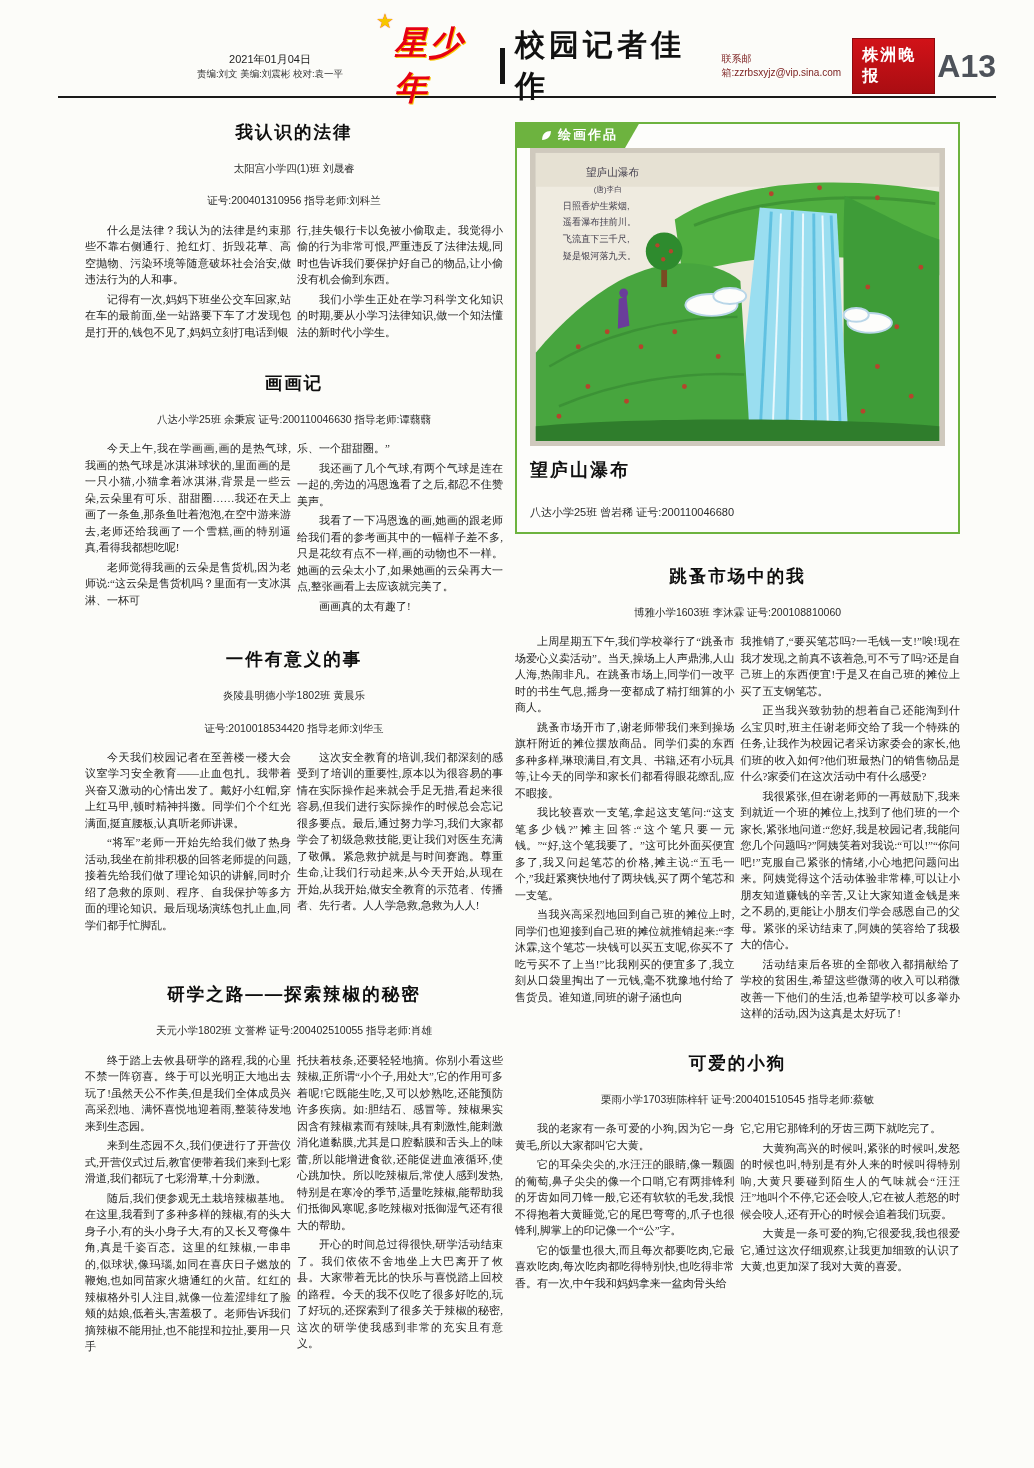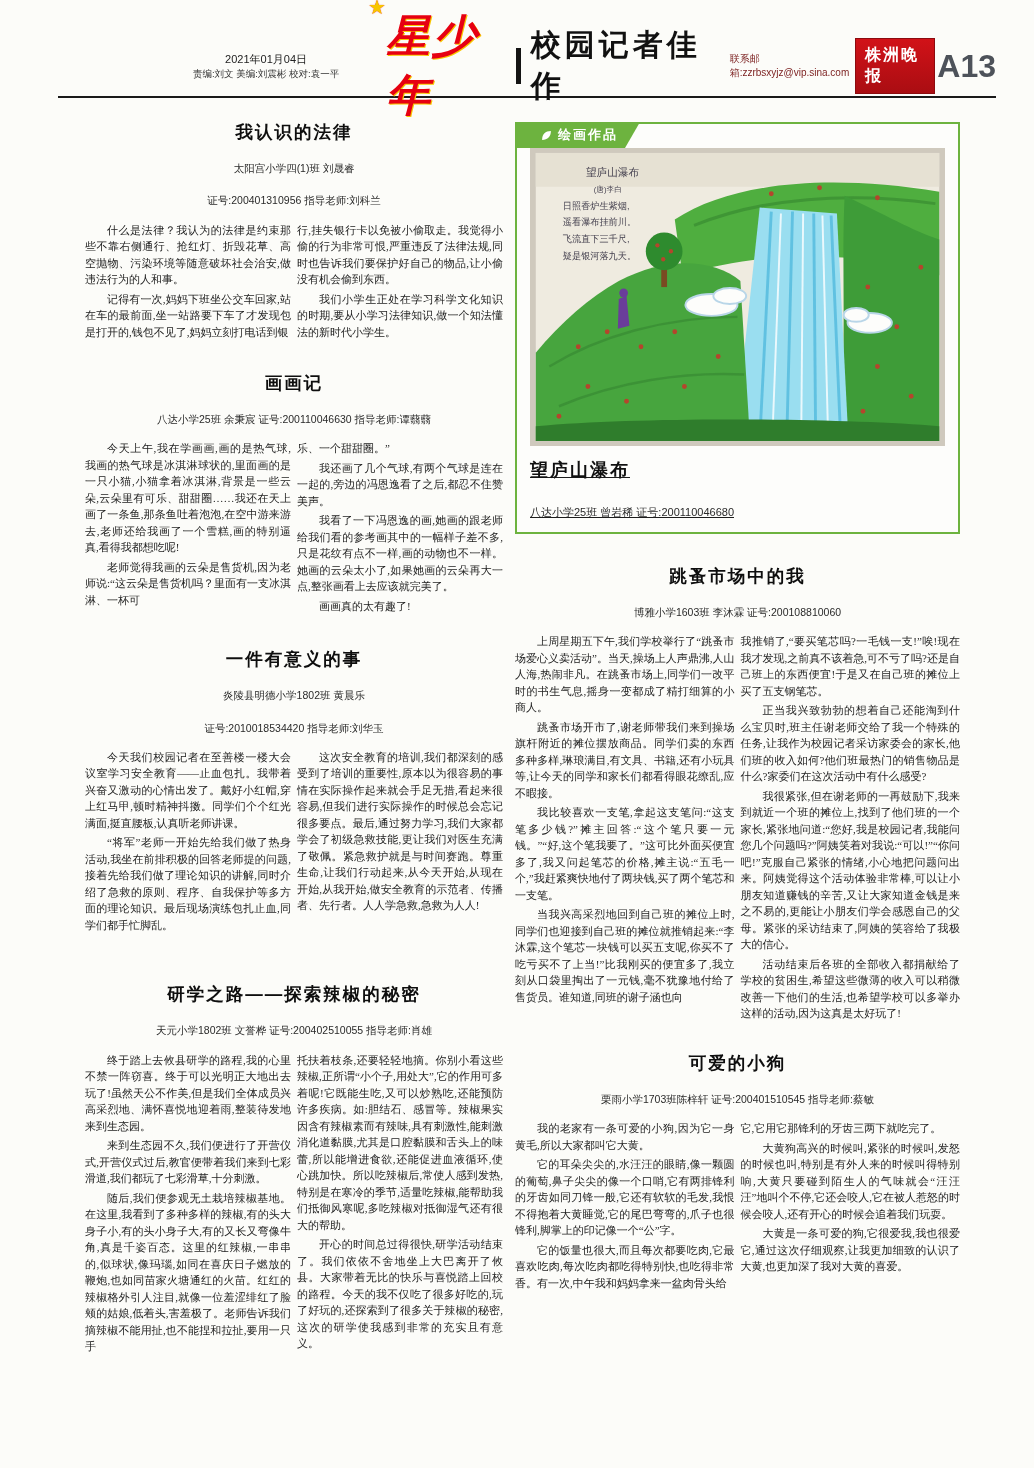--- a/index.html
+++ b/index.html
@@ -11,21 +11,21 @@
   
   .header{
     position:absolute;left:58px;right:38px;top:36px;height:60px;
     border-bottom:2px solid #1a1a1a;display:flex;align-items:center;
   }
   .pub-info{margin-left:118px;width:215px;text-align:center;line-height:1.5;}
   .pub-date{font-size:11px;color:#222;}
   .pub-editors{font-size:9.5px;color:#333;}
   .logo{position:relative;margin-left:16px;padding-left:14px;}
   .logo-text{
-    font-size:44px;font-weight:bold;font-style:italic;color:#e60012;
+    font-size:33px;font-weight:bold;font-style:italic;color:#e60012;
     letter-spacing:2px;text-shadow:1px 1px 0 #f7c600;
   }
   .logo .star{
     position:absolute;left:-4px;top:-12px;color:#f7c600;font-size:20px;
     font-style:normal;text-shadow:0 0 1px #e60012;
   }
   .vbar{width:6px;height:36px;background:#141414;margin:0 10px 0 14px;}
   .section-title{
     margin:0;font-size:30px;font-weight:900;color:#111;letter-spacing:4px;
   }
@@ -49,21 +49,20 @@
   .cols .tcol{flex:1;min-width:0;}
   .tcol p{
     margin:0 0 3px;font-size:11px;line-height:1.5;text-align:justify;
     text-indent:2em;color:#222;font-family:"Liberation Serif",serif;
   }
   .tcol p.cont{text-indent:0;}
   
   .artwork{
     position:relative;border:2px solid #6db33f;padding:24px 13px 12px;
     background:#fdfdfb;
-    text-decoration:underline;
   }
   .artwork-tab{
     position:absolute;left:-2px;top:-2px;background:#6db33f;color:#fff;
     font-size:13px;font-weight:bold;letter-spacing:2px;
     padding:4px 22px 4px 26px;display:flex;align-items:center;gap:6px;
     clip-path:polygon(0 0,100% 0,88% 100%,0 100%);
   }
   .leaf{display:inline-flex;width:11px;height:11px;}
   .drawing{display:block;width:100%;height:298px;}
   .art-caption{

